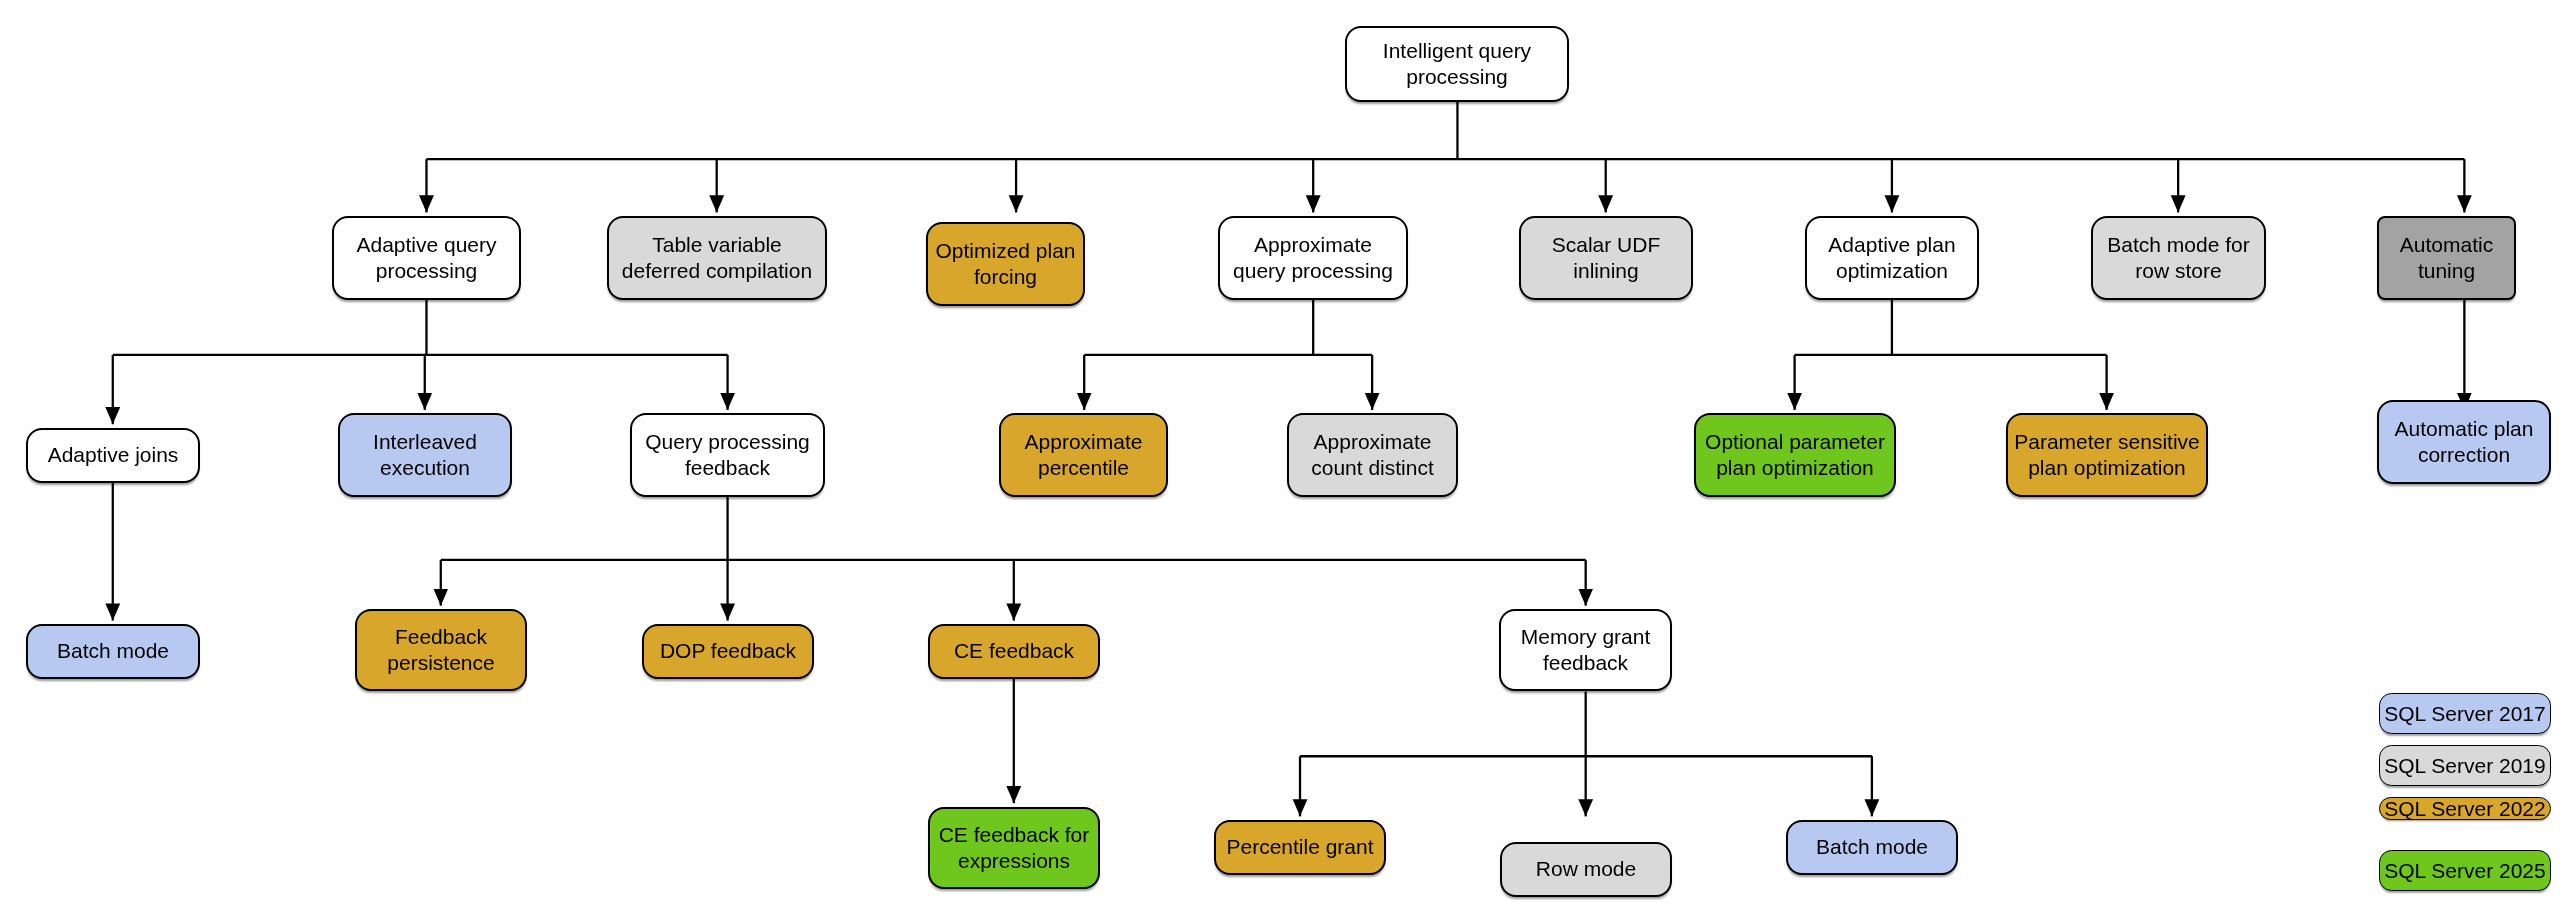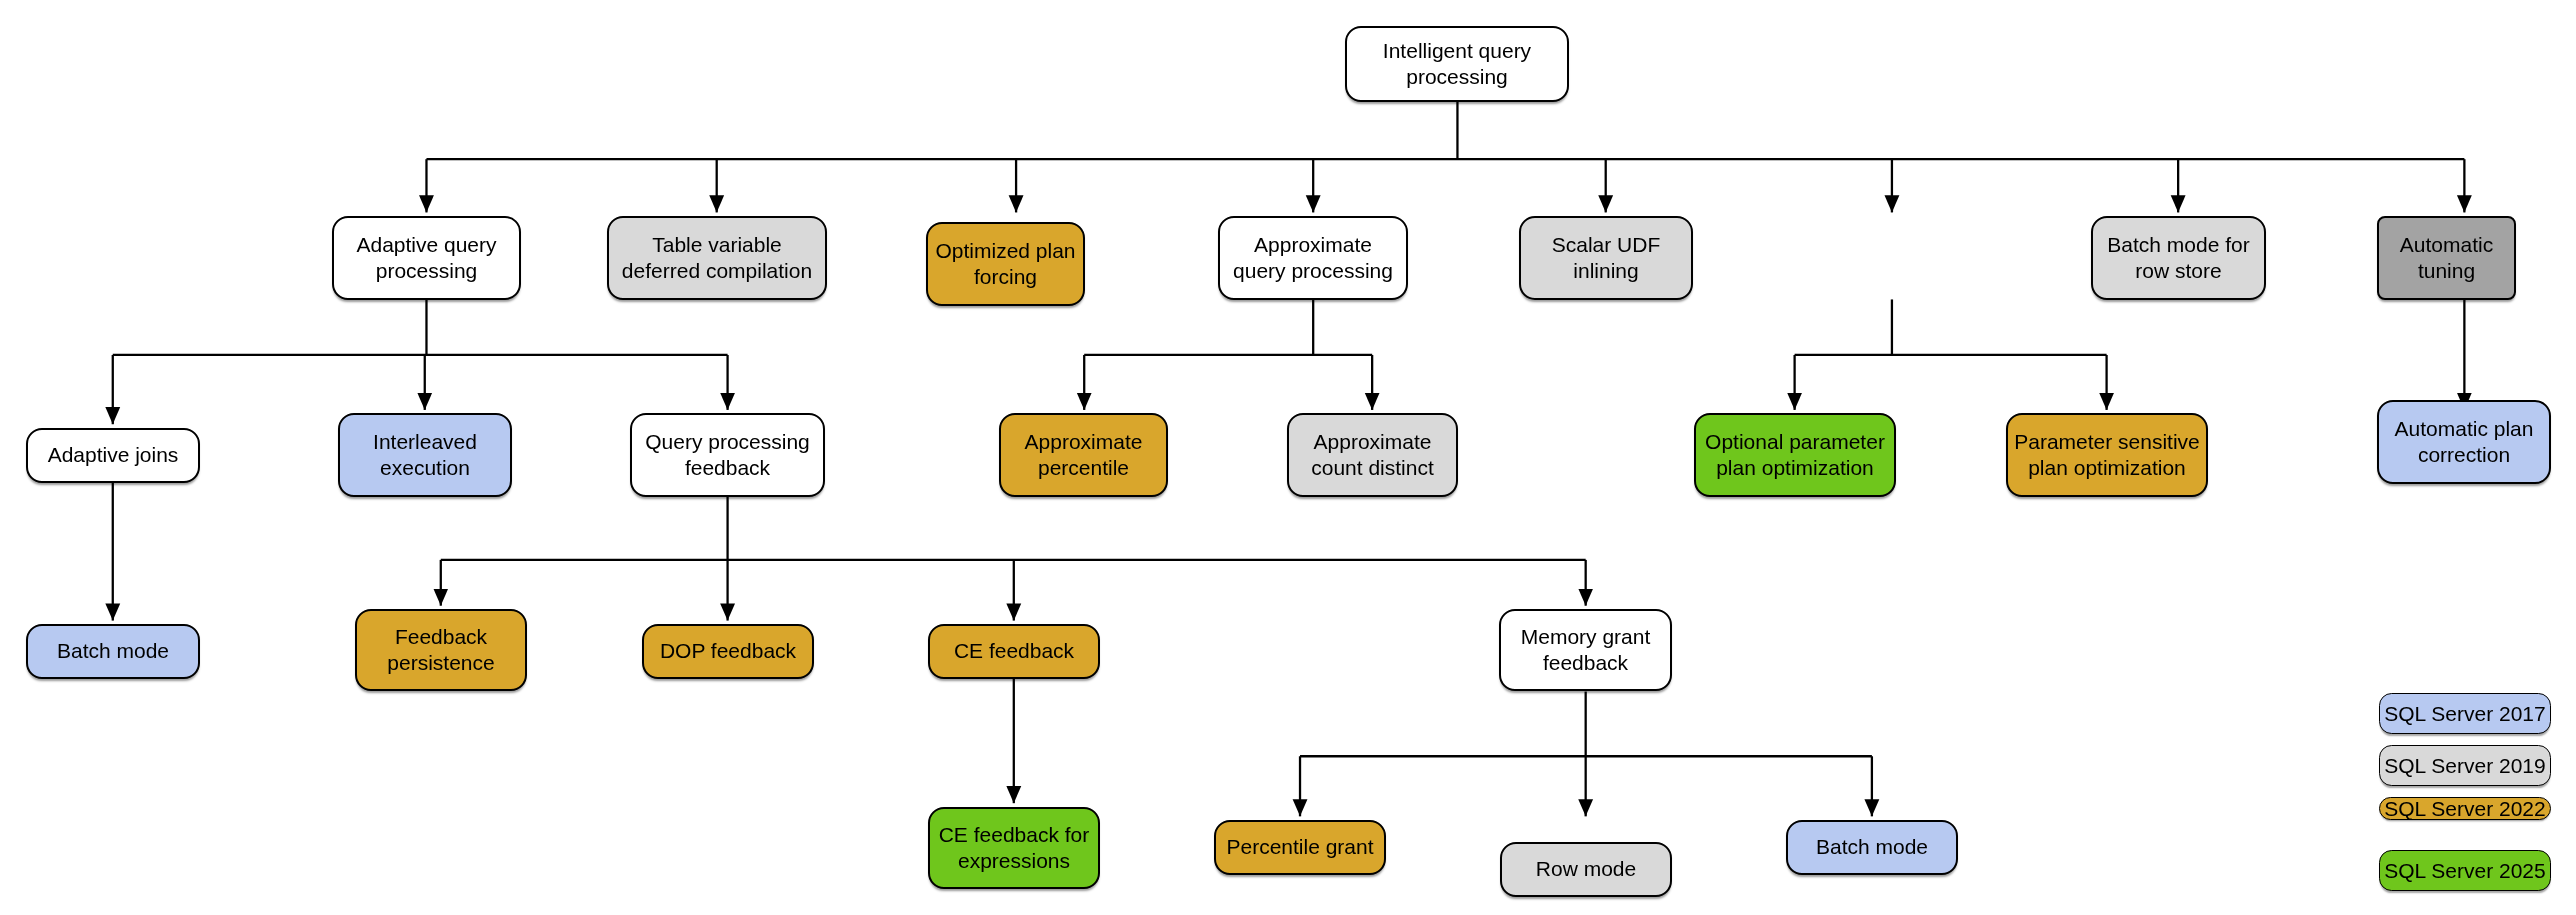--- a/index.html
+++ b/index.html
@@ -101,20 +101,22 @@
   <div class="node cat" style="left: 332px; top: 216px; width: 189px; height: 84px; background-color: rgb(255, 255, 255);">Adaptive query
 processing</div>
   <div class="node" style="left: 607px; top: 216px; width: 220px; height: 84px; background-color: rgb(217, 217, 217);">Table variable
 deferred compilation</div>
   <div class="node" style="left: 926px; top: 216px; width: 159px; height: 84px; background-color: rgb(217, 166, 44); margin-top: 6px;">Optimized plan
 forcing</div>
   <div class="node cat" style="left: 1218px; top: 216px; width: 190px; height: 84px; background-color: rgb(255, 255, 255);">Approximate
 query processing</div>
   <div class="node" style="left: 1519px; top: 216px; width: 174px; height: 84px; background-color: rgb(217, 217, 217);">Scalar UDF
 inlining</div>
+  <div class="node cat" style="left: 1805px; top: 216px; width: 174px; height: 84px; background-color: rgb(255, 255, 255);">Adaptive plan
+optimization</div>
   <div class="node" style="left: 2091px; top: 216px; width: 175px; height: 84px; background-color: rgb(217, 217, 217);">Batch mode for
 row store</div>
   <div class="node cat" style="left: 2377px; top: 216px; width: 139px; height: 84px; background-color: #a3a3a3; border-radius: 8px;">Automatic
 tuning</div>
 
   <div class="node cat" style="left: 26px; top: 428px; width: 174px; height: 55px; background-color: rgb(255, 255, 255);">Adaptive joins</div>
   <div class="node" style="left: 338px; top: 413px; width: 174px; height: 84px; background-color: rgb(183, 201, 241);">Interleaved
 execution</div>
   <div class="node cat" style="left: 630px; top: 413px; width: 195px; height: 84px; background-color: rgb(255, 255, 255);">Query processing
 feedback</div>

